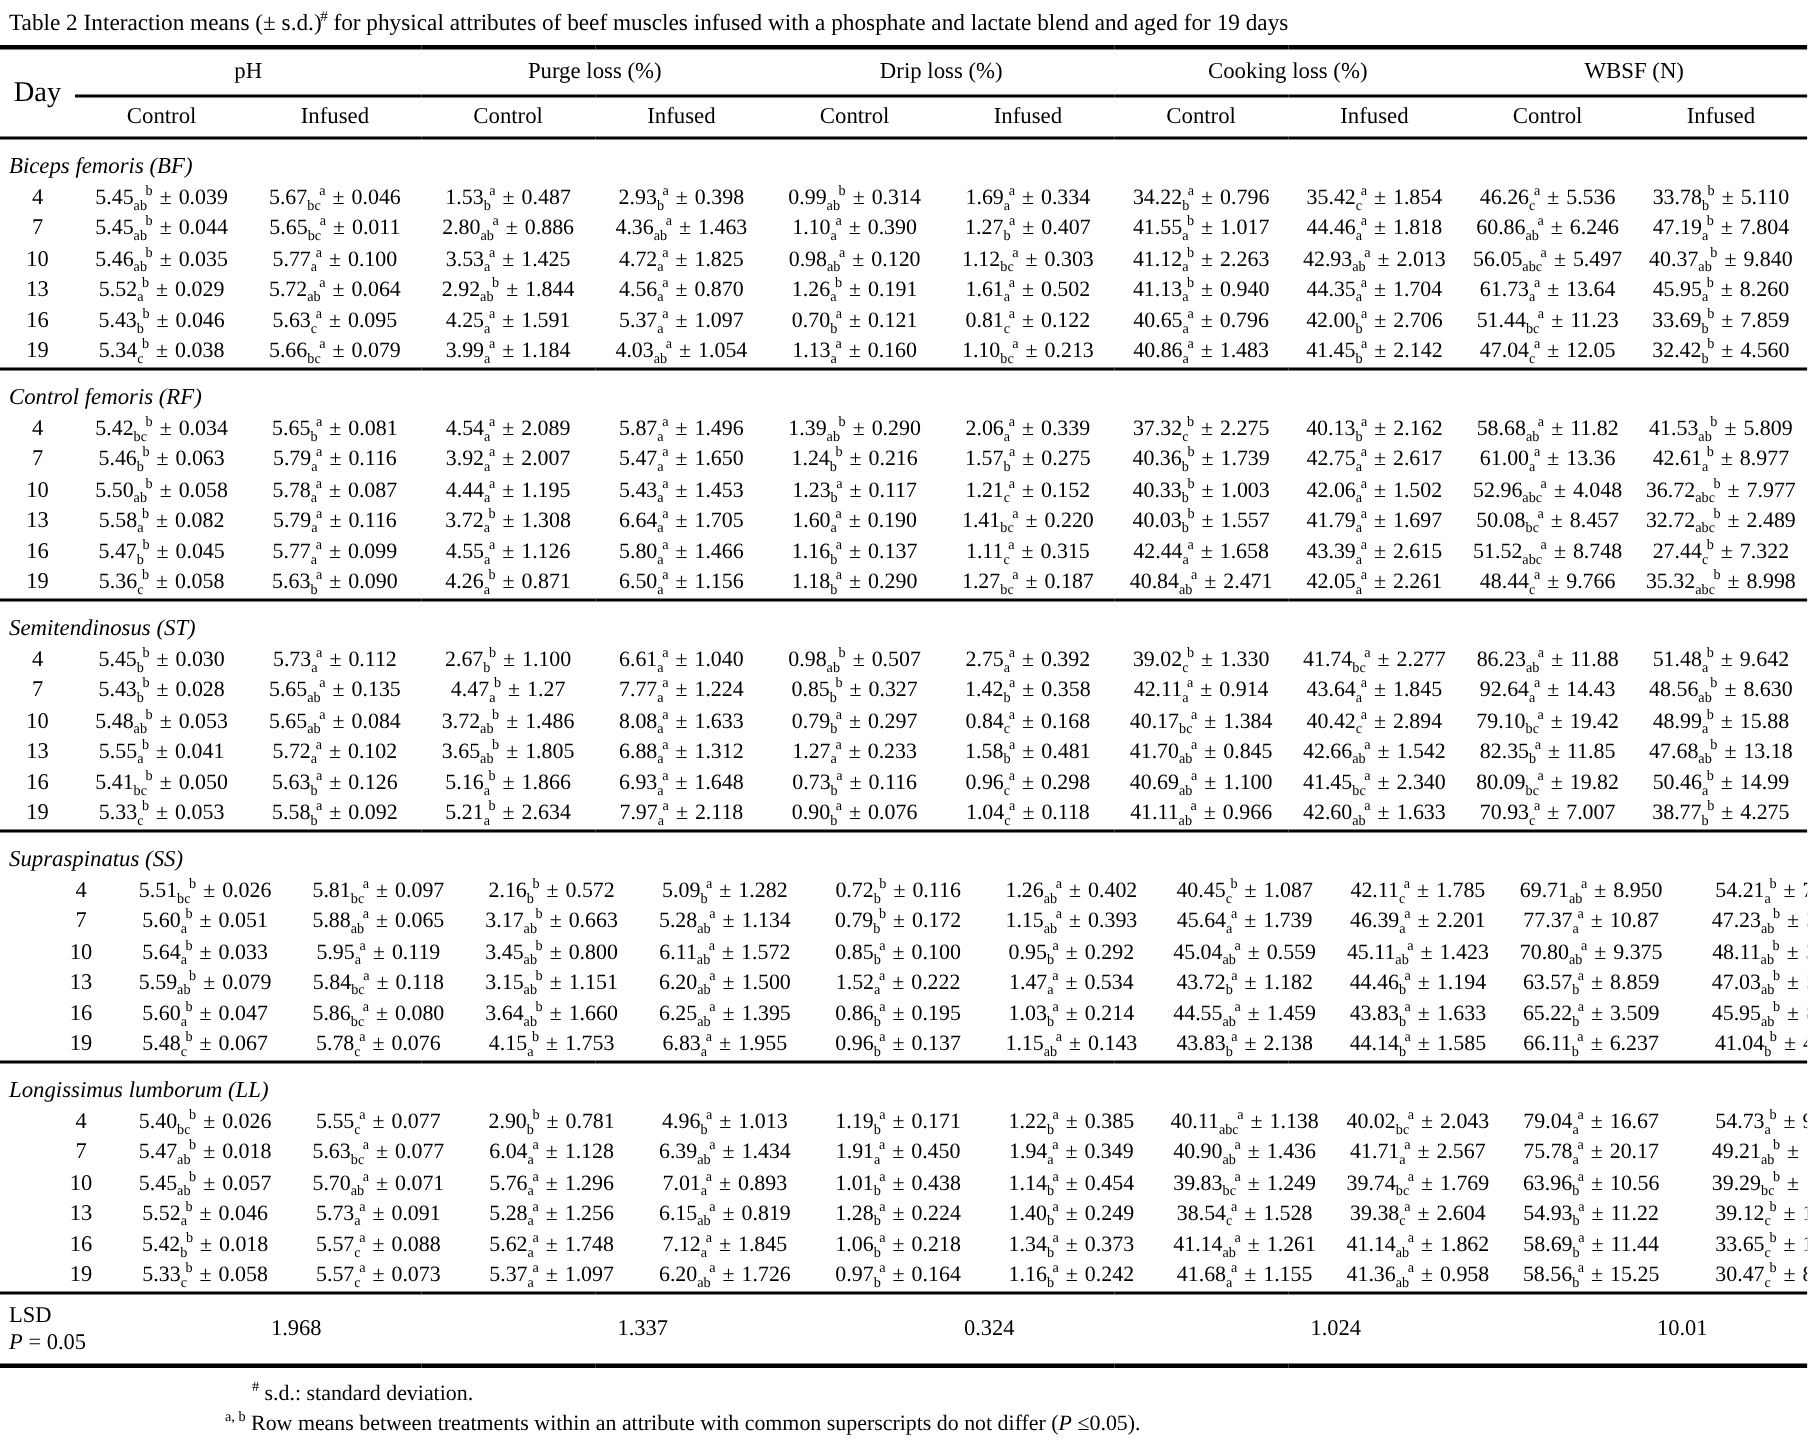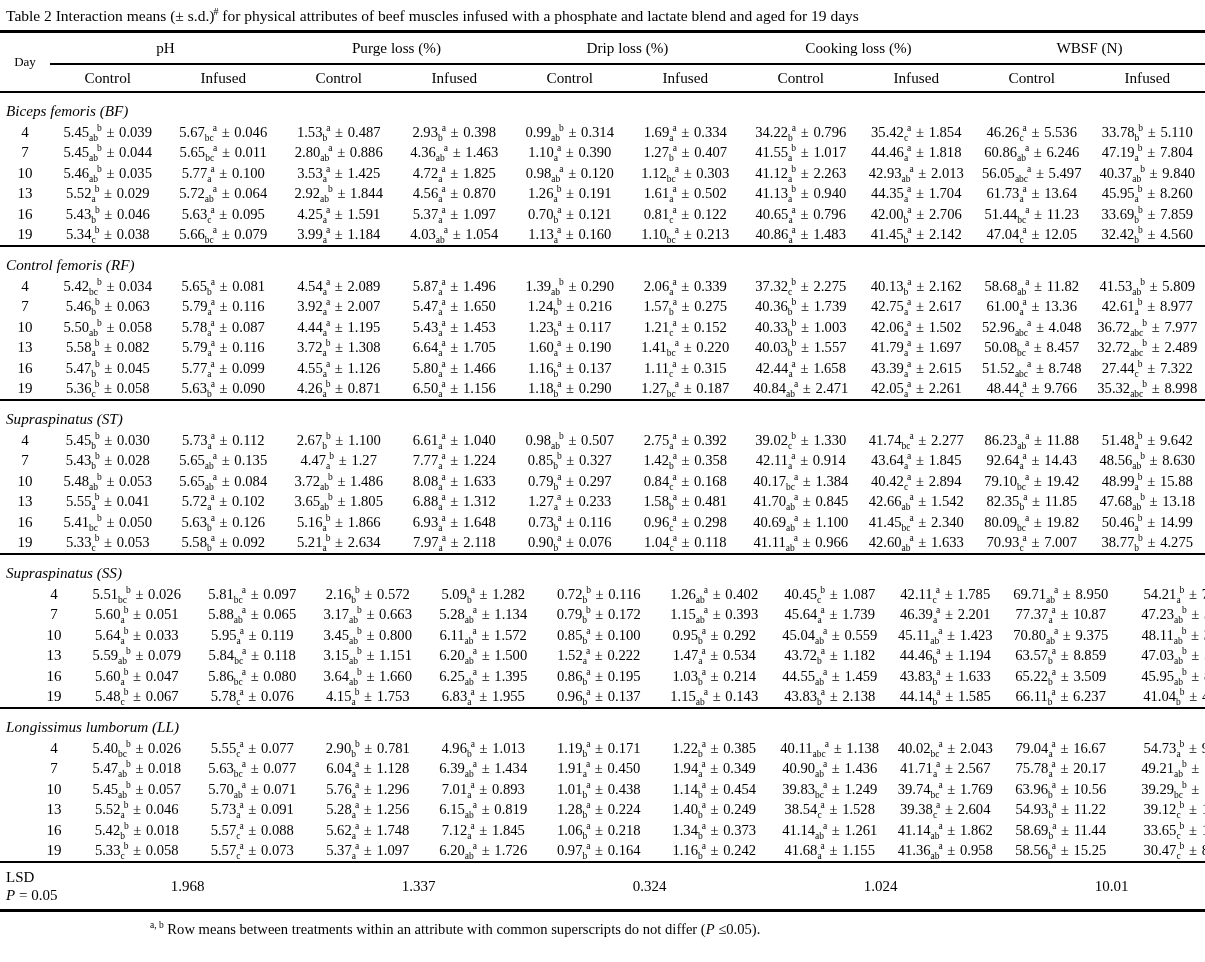--- a/index.html
+++ b/index.html
@@ -10,38 +10,38 @@
   .title sup { font-size:10px; }
 
   table.tbl { border-collapse:collapse; table-layout:fixed; width:1205px;
     border-top:3px solid #000; }
   col.c-day { width:50px; }
   col.c-val { width:115.5px; }
 
   th { font-weight:normal; font-size:15.2px; padding:0; }
   tr.grow th { height:30px; vertical-align:middle; }
   tr.grow th.group { border-bottom:2px solid #000; }
-  th.day-h { border-bottom:2.5px solid #000; font-size:13px; }
+  th.day-h { border-bottom:2.5px solid #000; font-size:19px; }
   tr.trow th { height:26px; border-bottom:2.5px solid #000;margin-top:44px; }
 
   td { font-size:14.6px; text-align:center; white-space:nowrap;
     height:20.5px; padding:0; overflow:visible; }
   td.day-c { font-size:15px; }
   sub { font-size:9.5px; line-height:0; }
   sup { font-size:9.5px; line-height:0; margin-left:-1px; }
   .pm { padding:0 1px; }
 
   tbody.sect { border-bottom:2px solid #000; }
   tr.section-row td { text-align:left; font-style:italic; font-weight:normal;
     font-size:15.2px; padding:9px 0 2px 6px; height:18px; }
   tbody.shifted td .cw { position:relative; left:29px; display:inline-block; }
 
   tfoot td { border-bottom:3px solid #000; height:46px; vertical-align:middle; }
   td.lsd-label { text-align:left; padding-left:6px; font-size:15px; line-height:18px; }
-  .lsd-val { position:relative; left:22px; font-size:15px; }
+  .lsd-val { position:relative; left:32px; font-size:15px; }
 
   .footnotes { margin-top:8px; padding-left:150px; font-size:14.6px; line-height:19.5px; }
   .footnote { white-space:nowrap; }
   .footnote.first { padding-left:18px; }
   .footnote sup, .footnote sub { font-size:9.5px; margin:0; }
   i { font-style:italic; }
 </style>
 </head>
 <body>
 
@@ -248,21 +248,21 @@
           <td><span class="cw">1.18<sub>b</sub><sup>a</sup><span class="pm"> ± </span>0.290</span></td>
           <td><span class="cw">1.27<sub>bc</sub><sup>a</sup><span class="pm"> ± </span>0.187</span></td>
           <td><span class="cw">40.84<sub>ab</sub><sup>a</sup><span class="pm"> ± </span>2.471</span></td>
           <td><span class="cw">42.05<sub>a</sub><sup>a</sup><span class="pm"> ± </span>2.261</span></td>
           <td><span class="cw">48.44<sub>c</sub><sup>a</sup><span class="pm"> ± </span>9.766</span></td>
           <td><span class="cw">35.32<sub>abc</sub><sup>b</sup><span class="pm"> ± </span>8.998</span></td>
         </tr>
       </tbody>
       <tbody class="sect">
         <tr class="section-row">
-          <td colspan="11">Supraspinatus (ST)</td>
+          <td colspan="11">Semitendinosus (ST)</td>
         </tr>
         <tr>
           <td class="day-c"><span class="cw">4</span></td>
           <td><span class="cw">5.45<sub>b</sub><sup>b</sup><span class="pm"> ± </span>0.030</span></td>
           <td><span class="cw">5.73<sub>a</sub><sup>a</sup><span class="pm"> ± </span>0.112</span></td>
           <td><span class="cw">2.67<sub>b</sub><sup>b</sup><span class="pm"> ± </span>1.100</span></td>
           <td><span class="cw">6.61<sub>a</sub><sup>a</sup><span class="pm"> ± </span>1.040</span></td>
           <td><span class="cw">0.98<sub>ab</sub><sup>b</sup><span class="pm"> ± </span>0.507</span></td>
           <td><span class="cw">2.75<sub>a</sub><sup>a</sup><span class="pm"> ± </span>0.392</span></td>
           <td><span class="cw">39.02<sub>c</sub><sup>b</sup><span class="pm"> ± </span>1.330</span></td>
@@ -511,16 +511,17 @@
           <td colspan="2"><span class="lsd-val">1.968</span></td>
           <td colspan="2"><span class="lsd-val">1.337</span></td>
           <td colspan="2"><span class="lsd-val">0.324</span></td>
           <td colspan="2"><span class="lsd-val">1.024</span></td>
           <td colspan="2"><span class="lsd-val">10.01</span></td>
         </tr>
       </tfoot>
   </table>
 
   <div class="footnotes">
+      <div class="footnote first"><sup>#</sup> s.d.: standard deviation.</div>
       <div class="footnote"><sup>a, b</sup> Row means between treatments within an attribute with common superscripts do not differ (<i>P</i> ≤0.05).</div>
     </div>
 
 </div>
 
 </body></html>

